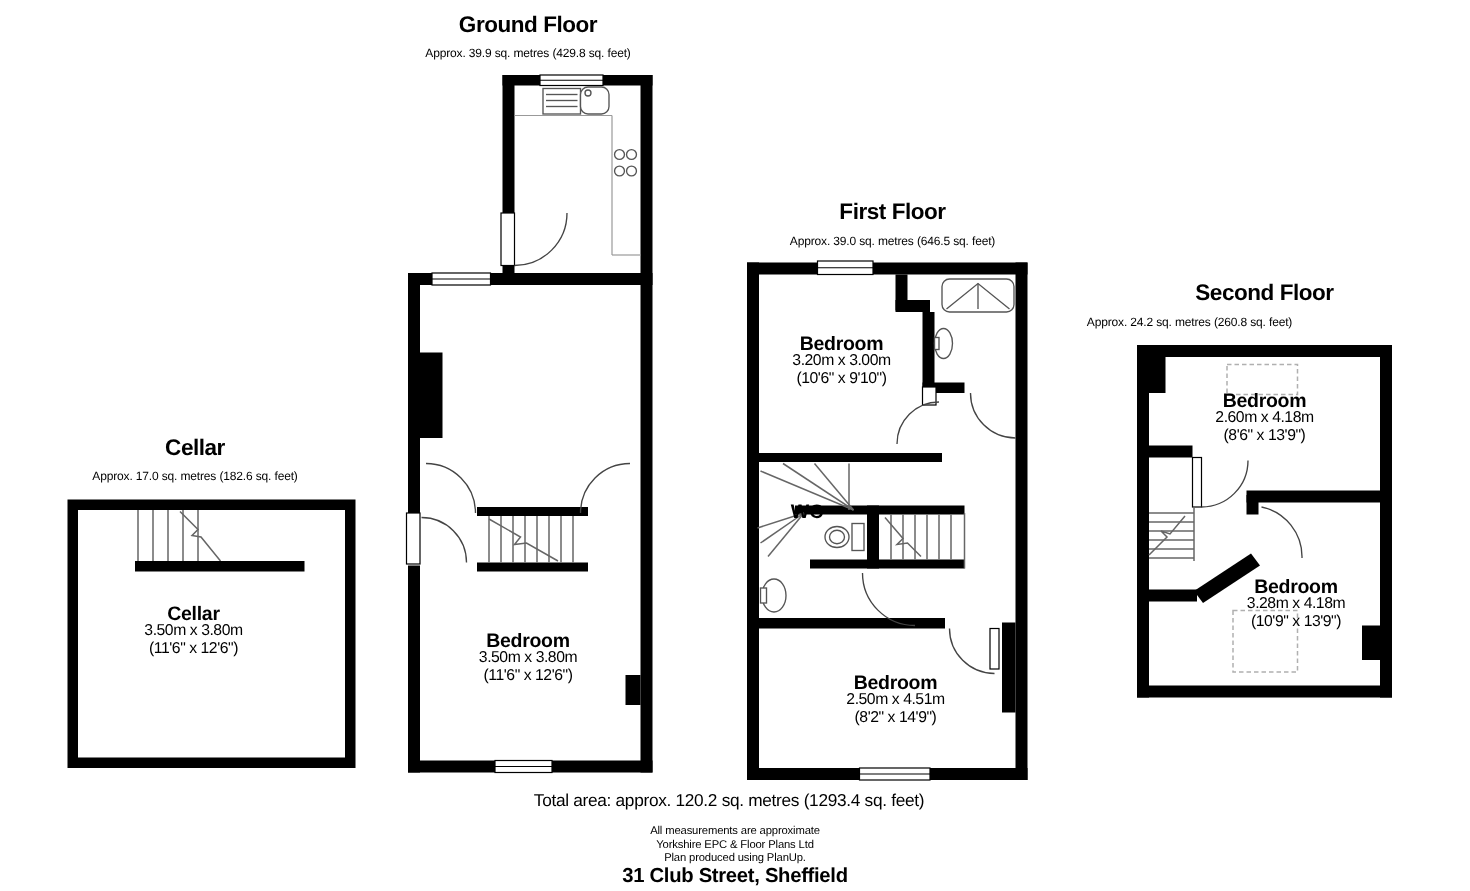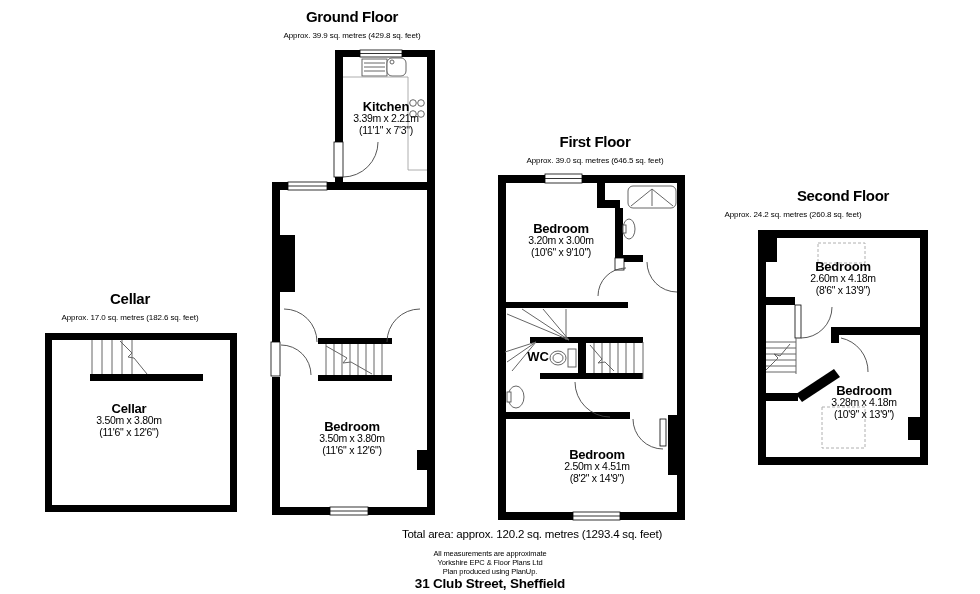--- a/index.html
+++ b/index.html
@@ -7,21 +7,21 @@
           font-family:"Liberation Sans",sans-serif;color:#000;}
   #plan-svg{position:absolute;left:0;top:0;}
   .lbl{position:absolute;transform:translateX(-50%);text-align:center;white-space:nowrap;line-height:1;}
   .floor-title{font-size:15px;font-weight:bold;letter-spacing:-0.3px;}
   .floor-area{font-size:8px;letter-spacing:-0.1px;margin-top:4px;}
   .room-name{font-size:13px;font-weight:bold;letter-spacing:-0.2px;line-height:13px;}
   .room-dim{font-size:10.5px;letter-spacing:-0.3px;line-height:11.5px;}
   .shower .room-name{line-height:12.5px;}
   .shower .room-dim{font-size:10px;}
   .wc-label{font-size:13px;font-weight:bold;}
-  .total-line{font-size:11.5px;letter-spacing:-0.2px;margin-left:46px;}
+  .total-line{font-size:11.5px;letter-spacing:-0.2px;}
   .note-line{font-size:7.5px;letter-spacing:-0.1px;line-height:9px;}
   .address-line{font-size:13.5px;font-weight:bold;letter-spacing:-0.2px;}
 </style>
 </head>
 <body>
 
 <div id="canvas">
 
 <svg id="plan-svg" width="980" height="594" viewBox="0 0 980 594">
 
@@ -226,41 +226,36 @@
 
   <div class="lbl floor-title" style="left:843px;top:188px">Second Floor</div>
   <div class="lbl floor-area" style="left:793px;top:207px">Approx. 24.2 sq. metres (260.8 sq. feet)</div>
 
   <div class="lbl" style="left:129px;top:402px">
     <div class="room-name">Cellar</div>
     <div class="room-dim">3.50m x 3.80m</div>
     <div class="room-dim">(11'6" x 12'6")</div>
   </div>
 
-  <div class="lbl" style="left:386px;top:100px">
-    <div class="room-name">Kitchen</div>
-    <div class="room-dim">3.39m x 2.21m</div>
-    <div class="room-dim">(11'1" x 7'3")</div>
-  </div>
 
 
   <div class="lbl" style="left:352px;top:420px">
     <div class="room-name">Bedroom</div>
     <div class="room-dim">3.50m x 3.80m</div>
     <div class="room-dim">(11'6" x 12'6")</div>
   </div>
 
   <div class="lbl" style="left:561px;top:222px">
     <div class="room-name">Bedroom</div>
     <div class="room-dim">3.20m x 3.00m</div>
     <div class="room-dim">(10'6" x 9'10")</div>
   </div>
 
 
-  <div class="lbl wc-label" style="left:538px;top:350px">WC</div>
+  <div class="lbl wc-label" style="left:538px;top:334px">WC</div>
 
   <div class="lbl" style="left:597px;top:448px">
     <div class="room-name">Bedroom</div>
     <div class="room-dim">2.50m x 4.51m</div>
     <div class="room-dim">(8'2" x 14'9")</div>
   </div>
 
   <div class="lbl" style="left:843px;top:260px">
     <div class="room-name">Bedroom</div>
     <div class="room-dim">2.60m x 4.18m</div>

